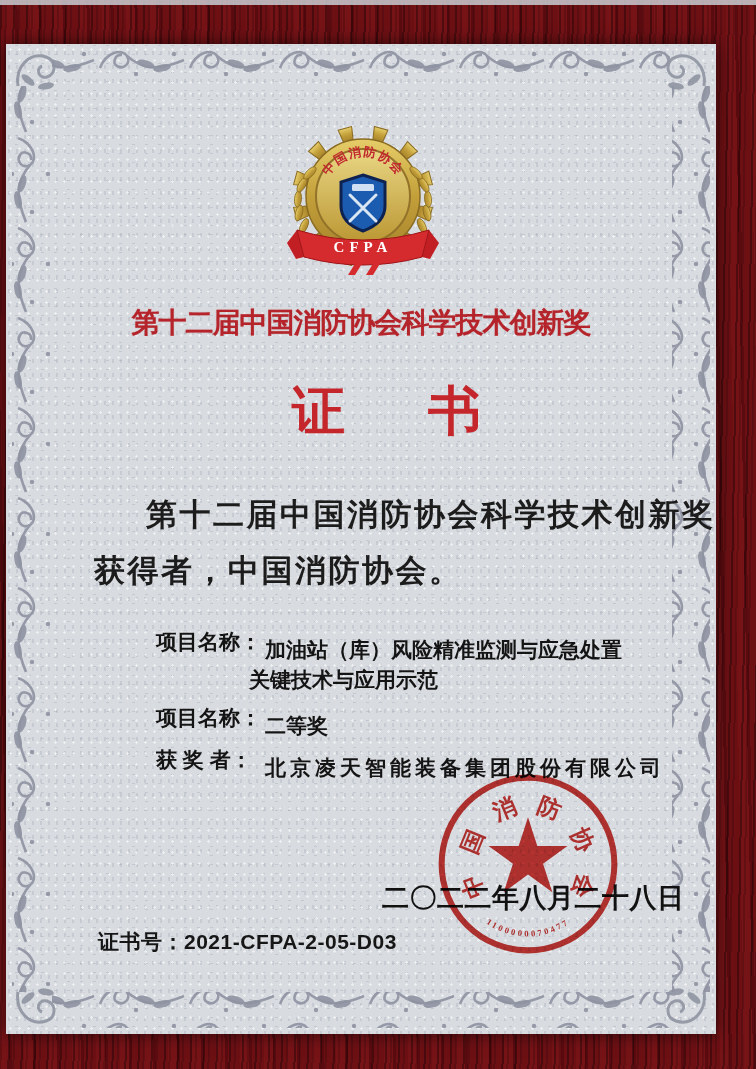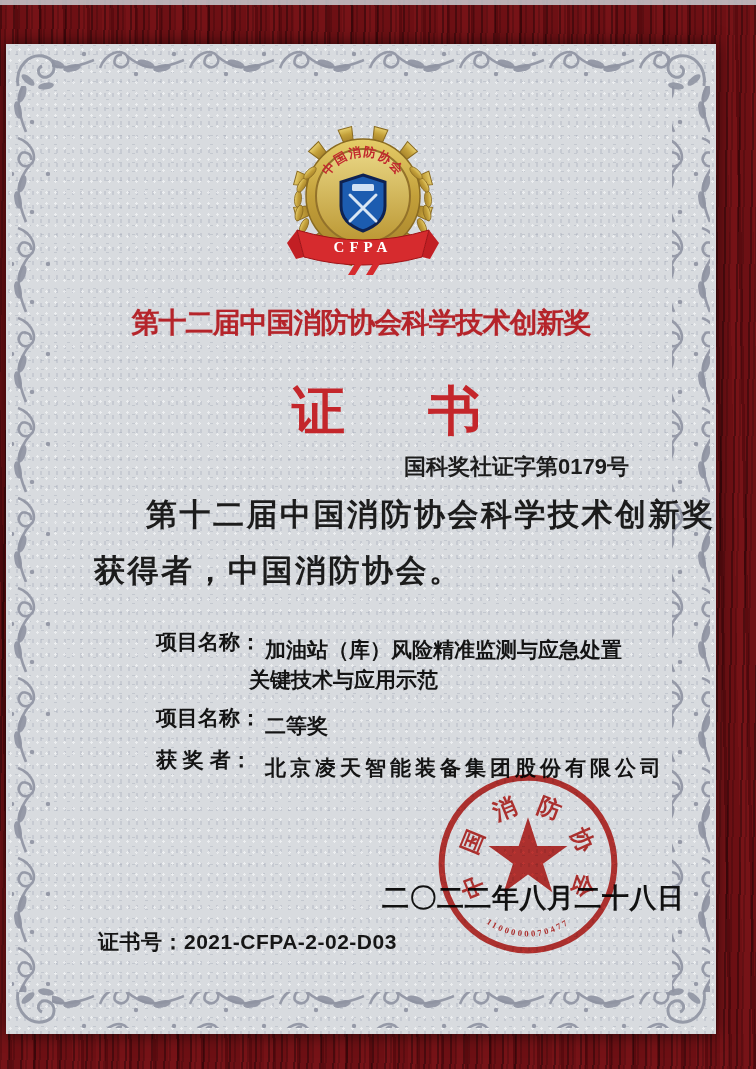--- a/index.html
+++ b/index.html
@@ -151,21 +151,20 @@
           <path d="M143,104 L153,117 L144,133 L136,131 Z" fill="#c21f24"></path>
           <path d="M11,104 Q77,124 143,104 L136,131 Q77,147 18,131 Z" fill="#d62b2e" stroke="#9f1216" stroke-width="1"></path>
           <text x="77" y="126" text-anchor="middle" fill="#ffffff" font-size="15" font-weight="bold" letter-spacing="5" font-family="Liberation Serif, serif">CFPA</text>
           <path d="M70,136 l7,0 l-8,13 l-7,0 Z M88,136 l7,0 l-8,13 l-7,0 Z" fill="#d62b2e"></path>
         </g>
       </svg>
     </div>
 
     <h1 class="title">第十二届中国消防协会科学技术创新奖</h1>
     <div class="heading">证　书</div>
-    <div class="issue-no">国科奖社证字第0179号</div>
 
     <div class="body-line body1">第十二届中国消防协会科学技术创新奖</div>
     <div class="body-line body2">获得者，中国消防协会。</div>
 
     <div class="field row-project">
       <span class="f-label">项目名称：</span>
       <span class="f-value">加油站（库）风险精准监测与应急处置</span>
     </div>
     <div class="field row-project2">关键技术与应用示范</div>
 
@@ -210,17 +209,17 @@
               <path id="sealB" d="M50.6,169.4 A84,84 0 0 0 169.4,169.4"></path>
             </defs>
           <text font-size="10" letter-spacing="3" fill="#c5221f" font-weight="bold">
             <textPath href="#sealB" startOffset="50%" text-anchor="middle">1100000070477</textPath>
           </text>
         </g>
       </svg>
     </div>
 
     <div class="footer-no">
-      <span>证书号：</span><span>2021-CFPA-2-02-D03</span>
+      <span>证书号：</span><span>2021-CFPA-2-05-D03</span>
     </div>
 
   </div>
 </div>
 
 </body></html>

